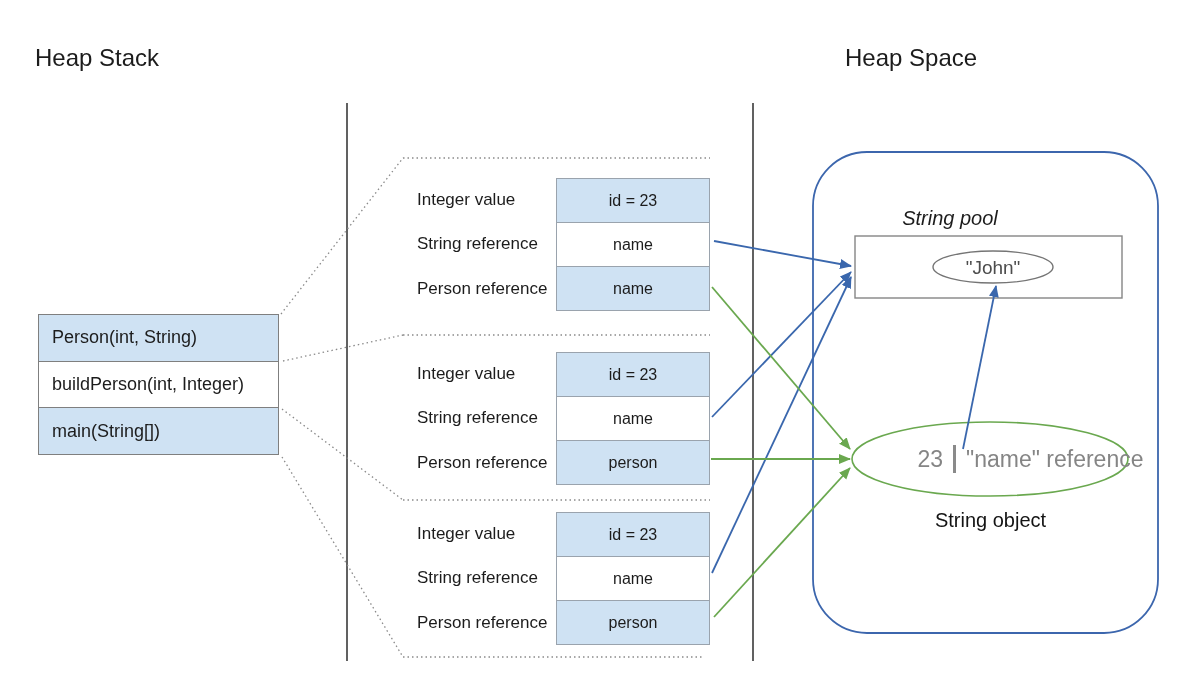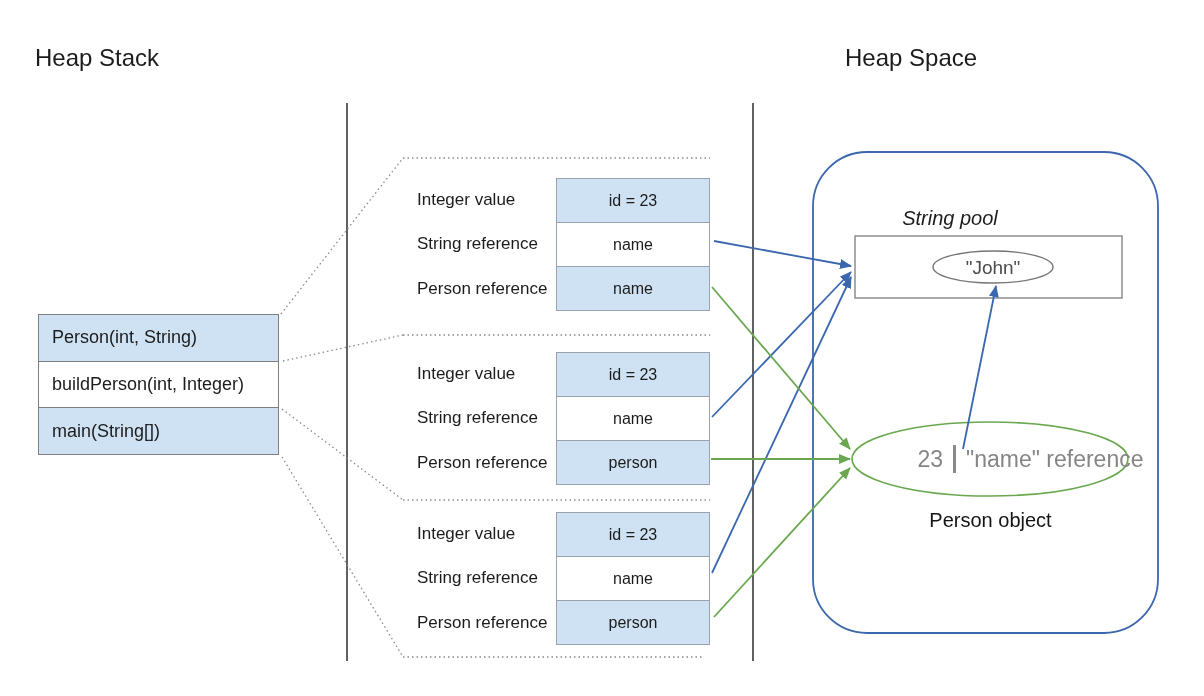--- a/index.html
+++ b/index.html
@@ -130,15 +130,15 @@
     <div class="cell fill-blue">person</div>
   </div>
 
   <div id="string-pool-label" class="abs txt">String pool</div>
   <div id="john-value" class="abs txt">"John"</div>
   <div id="person-fields" class="abs txt">
     <span>23</span>
     <span id="person-field-divider"></span>
     <span>"name" reference</span>
   </div>
-  <div id="person-object-label" class="abs txt">Person object</div>
+  <div id="person-object-label" class="abs txt">String object</div>
 
 </div>
 
 </body></html>

